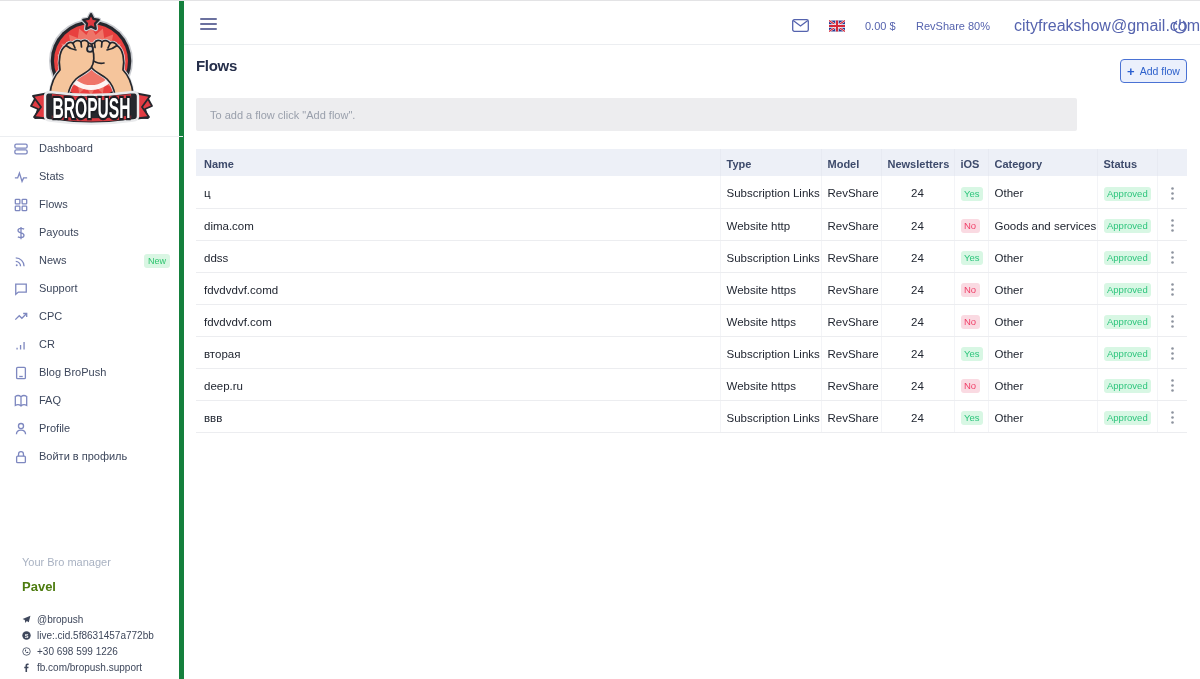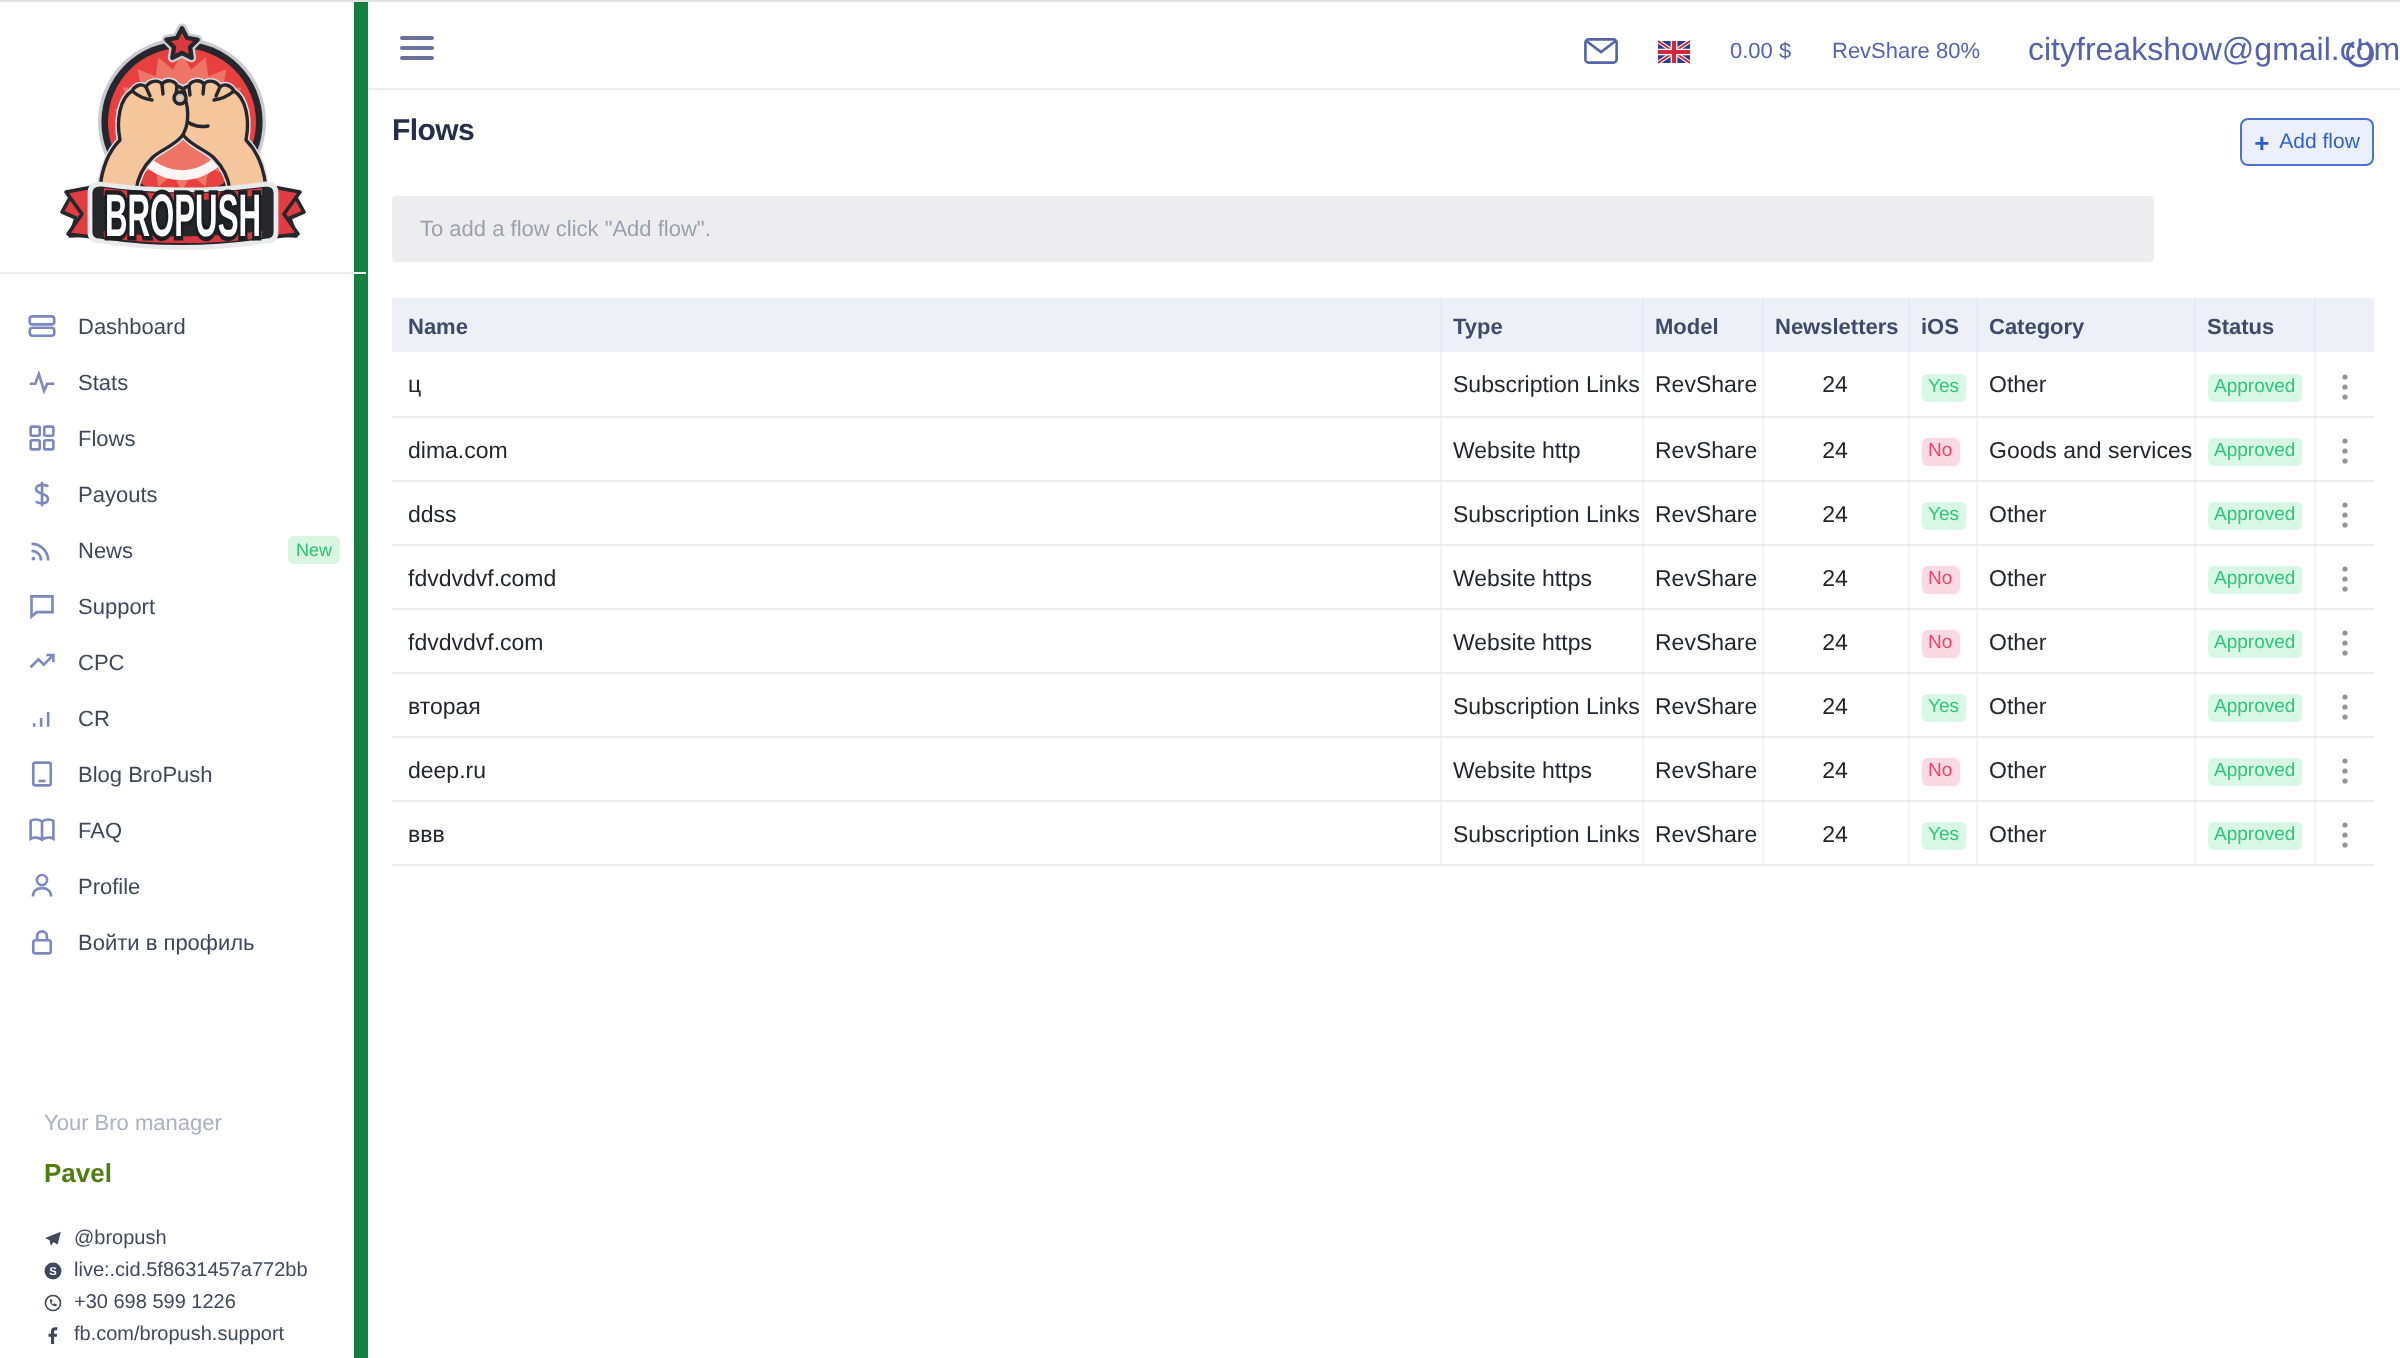--- a/index.html
+++ b/index.html
@@ -1,20 +1,20 @@
 <!DOCTYPE html>
 <html><head>
 <meta charset="utf-8">
 <style>
 * { margin:0; padding:0; box-sizing:border-box; }
 html,body { width:1200px; height:679px; overflow:hidden; background:#fff; font-family:"Liberation Sans", sans-serif; }
-#sidebar { position:absolute; left:0; top:0; width:184px; height:679px; background:#fff; border-right:7px solid #15803d; }
+#sidebar { position:absolute; left:0; top:0; width:184px; height:679px; background:#fff; border-right:5px solid #15803d; }
 #logosep { position:absolute; left:0; top:136px; width:183px; border-top:1px solid #eceef1; }
 #menu { position:absolute; left:0; top:142px; width:183px; }
-.mitem { height:28px; display:flex; align-items:flex-end; padding-left:14px; color:#3d475c; font-size:11px; }
+.mitem { height:28px; display:flex; align-items:flex-start; padding-left:14px; color:#3d475c; font-size:11px; }
 .mitem svg { width:14px; height:14px; margin-right:11px; flex:0 0 14px; }
 .newbadge { position:absolute; left:144px; background:#d9f6e3; color:#2dc46e; font-size:9px; padding:2px 4px; border-radius:3px; }
 #manager { position:absolute; left:22px; top:556px; width:160px; }
 .mgr-label { color:#a9b2c2; font-size:11px; }
 .mgr-name { color:#4d7c0f; font-size:13px; font-weight:bold; margin-top:11px; }
 .contacts { margin-top:17px; }
 .citem { display:flex; align-items:center; color:#3f485c; font-size:10px; height:16px; }
 .citem svg { width:9px; height:9px; margin-right:6px; flex:0 0 9px; }
 #topbar { position:absolute; left:184px; top:0; width:1016px; height:45px; border-bottom:1px solid #eceef1; background:#fff; }
 #hamb { position:absolute; left:16px; top:18px; width:17px; }

